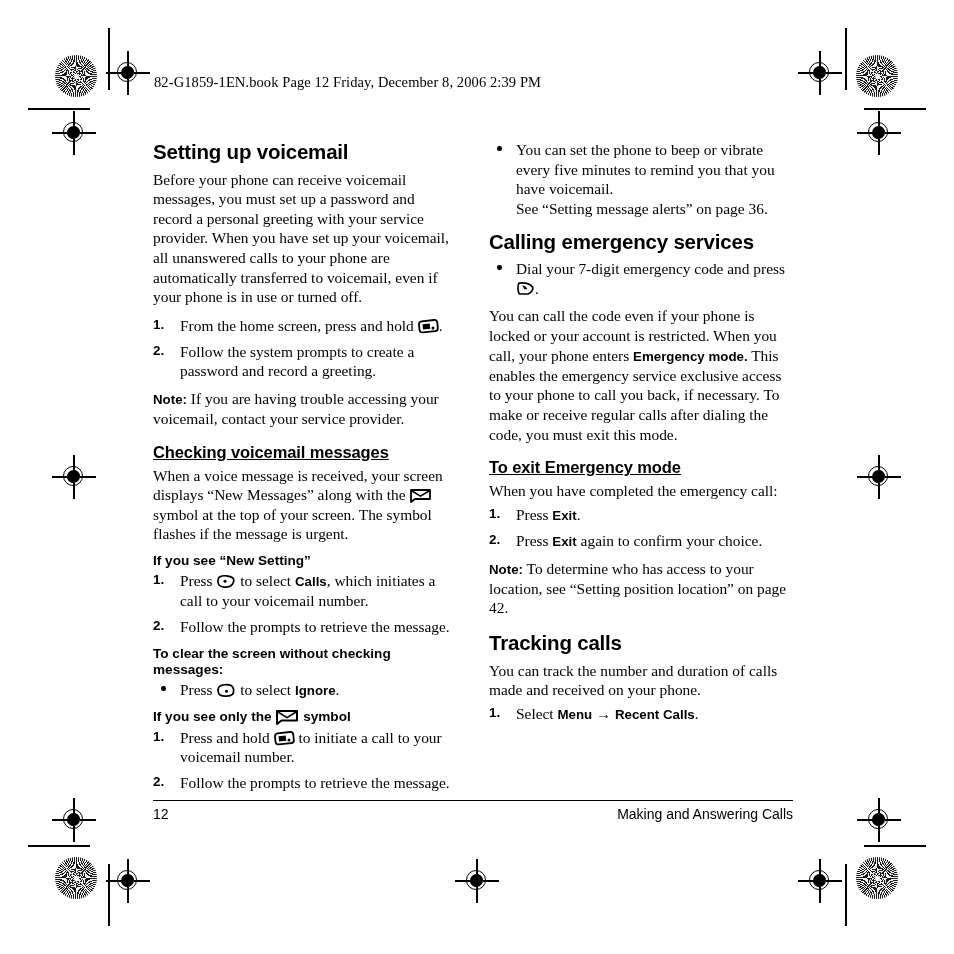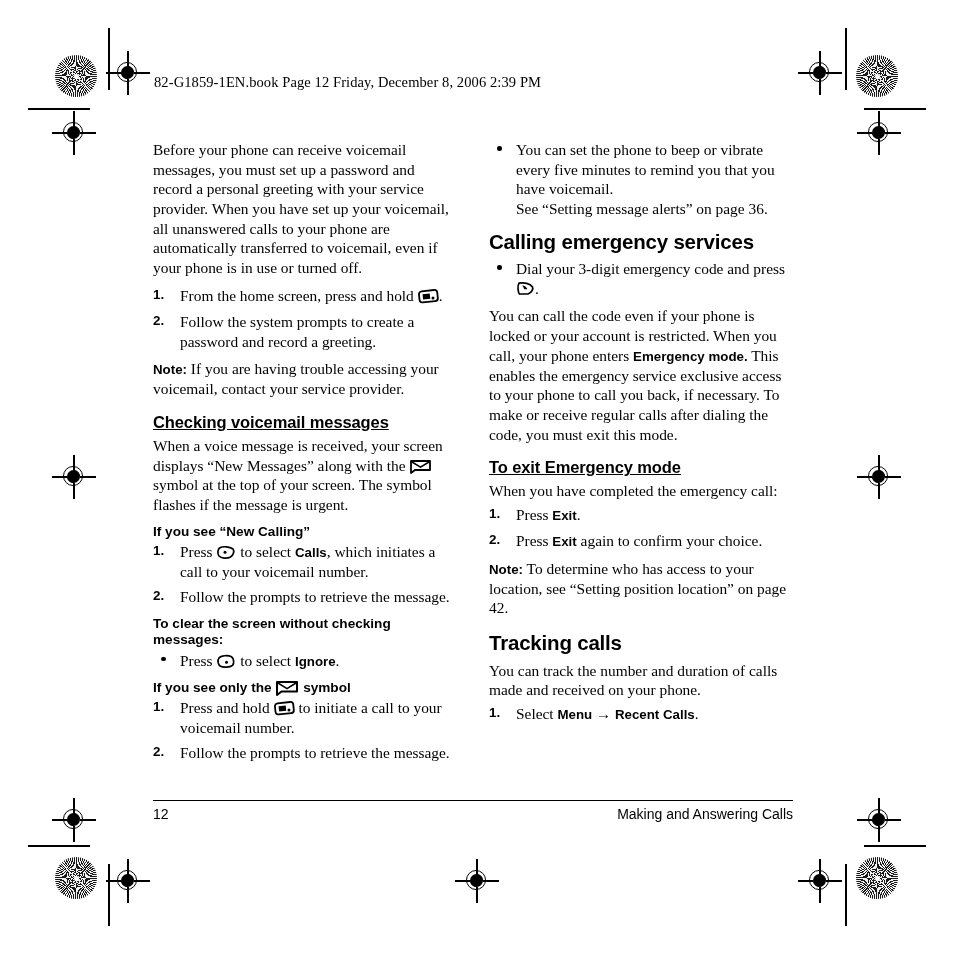--- a/index.html
+++ b/index.html
@@ -277,20 +277,21 @@
 </div>
 
 <div class="page">
 
   <div class="header-line">82-G1859-1EN.book  Page 12  Friday, December 8, 2006  2:39 PM</div>
 
   <div class="columns">
 
     <div class="col left">
 
+      <h1 class="sec">Setting up voicemail</h1>
 
       <p class="body">Before your phone can receive voicemail messages, you must set up a password and record a personal greeting with your service provider. When you have set up your voicemail, all unanswered calls to your phone are automatically transferred to voicemail, even if your phone is in use or turned off.</p>
 
       <ol class="steps">
         <li>
           <span class="num">1.</span>
           <span>From the home screen, press and hold</span>
           <span class="glyph">
             <svg width="21" height="15" viewBox="0 0 21 15">
               <rect x="1.2" y="1.6" width="18.4" height="11.2" rx="3" ry="3" fill="#fff" stroke="#000" stroke-width="1.8" transform="rotate(-6 10.5 7.2)"></rect>
@@ -316,21 +317,21 @@
         <span>When a voice message is received, your screen displays “New Messages” along with the</span>
         <span class="glyph">
           <svg width="23" height="15" viewBox="0 0 23 15">
             <path d="M2 2 H21 V11 H6 L2 14 Z" fill="#fff" stroke="#000" stroke-width="1.8" stroke-linejoin="round"></path>
             <path d="M3 3 L11.5 8.2 L20 3" fill="none" stroke="#000" stroke-width="1.5"></path>
           </svg>
         </span>
         <span>symbol at the top of your screen. The symbol flashes if the message is urgent.</span>
       </p>
 
-      <h3 class="minor">If you see “New Calling”</h3>
+      <h3 class="minor">If you see “New Setting”</h3>
 
       <ol class="steps">
         <li>
           <span class="num">1.</span>
           <span>Press</span>
           <span class="glyph">
             <svg width="20" height="15" viewBox="0 0 20 15">
               <path d="M3.5 3 C7 1, 14 1.5, 17 4 C18.6 6, 17.6 10, 14.5 12 C11 13.8, 5 13.4, 3 11 C1.4 9, 1.6 4.5, 3.5 3 Z" fill="#fff" stroke="#000" stroke-width="1.7"></path>
               <circle cx="9" cy="7.2" r="1.5" fill="#000"></circle>
             </svg>
@@ -402,21 +403,21 @@
           <span>See “Setting message alerts” on page 36.</span>
         </li>
       </ul>
 
       <h1 class="sec" style="margin-top:11px;">Calling emergency services</h1>
 
 
       <ul class="bullets">
         <li>
           <span class="dot"></span>
-          <span>Dial your 3-digit emergency code and press</span>
+          <span>Dial your 7-digit emergency code and press</span>
           <span class="glyph">
             <svg width="19" height="16" viewBox="0 0 19 16">
               <path d="M3 2.2 C8 1.2, 14 2.4, 16.5 6 C17.6 8.2, 15.6 11.4, 12 13 L3.4 13 C1.8 10.5, 1.4 5, 3 2.2 Z" fill="#fff" stroke="#000" stroke-width="1.7" stroke-linejoin="round"></path>
               <path d="M6.2 4.2 C8.6 4.6, 10.6 6, 11.4 8.2 L8.2 8.2 C7.6 6.6, 7 5.2, 6.2 4.2 Z" fill="#000"></path>
             </svg>
           </span><span>.</span>
         </li>
       </ul>
 
       <p class="body">

